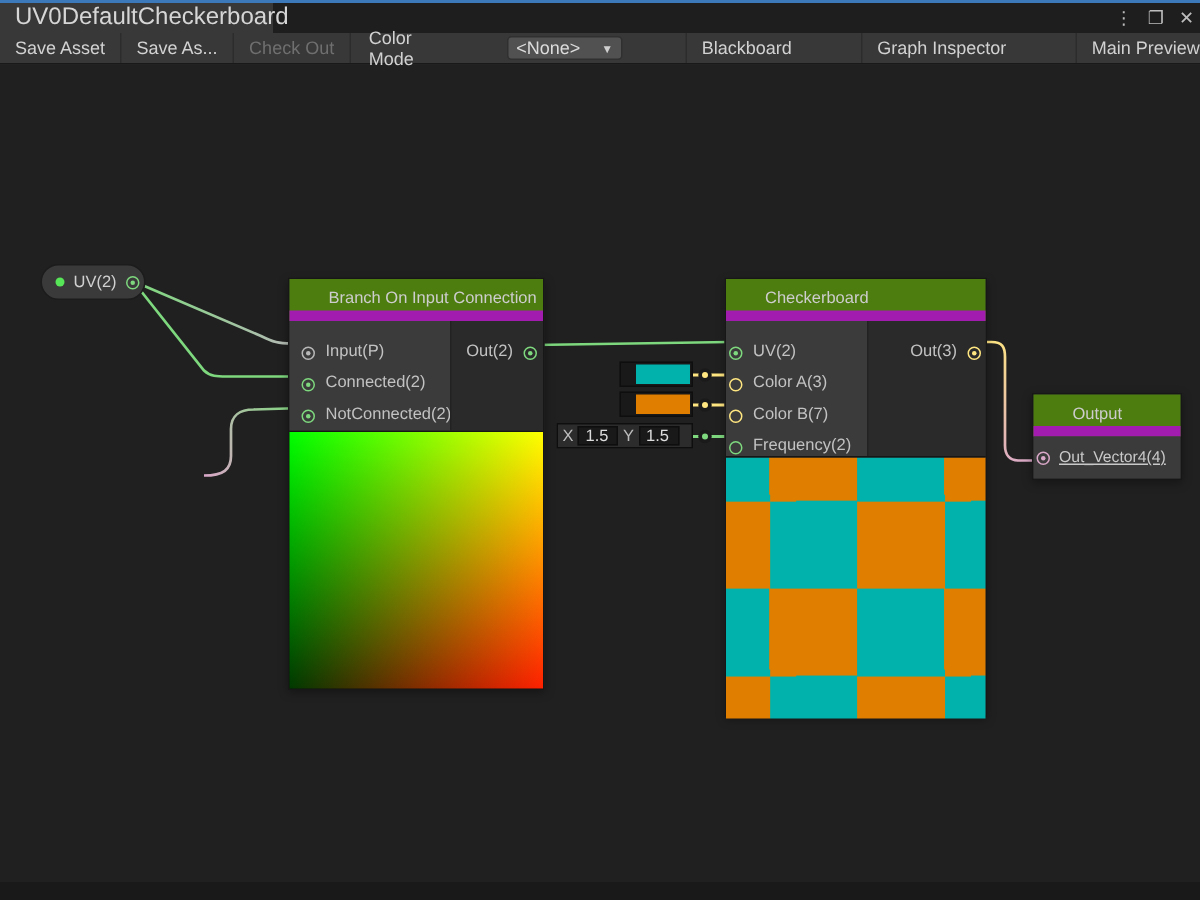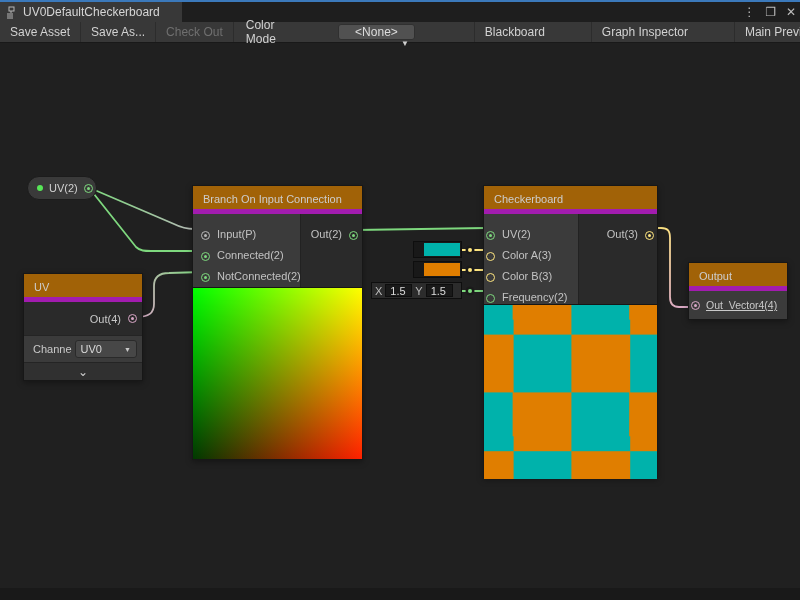--- a/index.html
+++ b/index.html
@@ -6,39 +6,39 @@
   html,body { background:#111; }
   .screen {
     position:relative; width:800px; height:600px; overflow:hidden;
     background:#202020; font-family:"Liberation Sans", sans-serif;
     color:#c9c9c9; font-size:11px; -webkit-font-smoothing:antialiased;
   }
   
   .focus-line { position:absolute; top:0; left:0; width:800px; height:2px; background:#3b79bb; }
   .titlebar { position:absolute; top:2px; left:0; width:800px; height:20px; background:#1e1e1e; }
   .doc-tab { position:absolute; top:0; left:0; height:20px; width:182px; background:#383838;
-             display:flex; align-items:center; gap:5px; padding-left:5px; font-size:12px; color:#d6d6d6; }
+             display:flex; align-items:center; gap:5px; padding-left:5px; font-size:16px; color:#d6d6d6; }
   .win-controls { position:absolute; right:4px; top:0; height:20px; display:flex; align-items:center; gap:10px;
                   color:#bdbdbd; font-size:12px; }
   .win-controls span { cursor:default; }
   .toolbar { position:absolute; top:22px; left:0; width:800px; height:21px; background:#383838;
              border-bottom:1px solid #191919; display:flex; align-items:stretch; font-size:12px; color:#d2d2d2; }
   .tb-btn { display:flex; align-items:center; padding:0 10px; border-right:1px solid #2c2c2c; cursor:default; white-space:nowrap; }
   .tb-btn.disabled { color:#6f6f6f; }
   .tb-right { margin-left:auto; display:flex; align-items:stretch;gap:36px; }
   .tb-label { display:flex; align-items:center; padding:0 8px 0 12px; }
   .tb-dd { align-self:center; width:95px; height:16px; background:#515151; border:1px solid #303030; border-radius:3px;
-           display:flex; align-items:center; padding:0 5px; margin-right:23px; color:#dcdcdc;flex-direction:column; }
+           display:flex; align-items:center; padding:0 5px; margin-right:6px; color:#dcdcdc; }
   .tb-dd .arrow { margin-left:auto; font-size:8px; color:#cfcfcf; }
   .tb-right .tb-btn { border-left:1px solid #2c2c2c; border-right:none; }
   
   .edges { position:absolute; left:0; top:0; width:800px; height:600px; z-index:1; pointer-events:none; }
   .node { position:absolute; z-index:2; background:#2a2a2a; border:1px solid #171717; box-shadow:0 2px 6px rgba(0,0,0,.35); }
-  .node-header { height:28px; line-height:27px; padding-left:10px; background:#a16207;
-                 border-bottom:5px solid #a21caf; color:#cdcdcd; overflow:hidden; white-space:nowrap; }
+  .node-header { height:28px; line-height:27px; padding-left:26px; background:#4d7c0f;
+                 border-bottom:7px solid #a21caf; color:#cdcdcd; overflow:hidden; white-space:nowrap; }
   .port { width:9px; height:9px; border-radius:50%; border:1px solid currentColor; position:relative; flex:none; background:transparent; }
   .port.connected::after { content:''; position:absolute; inset:2px; border-radius:50%; background:currentColor; }
   .p-green  { color:#7ed87e; }
   .p-yellow { color:#ffe680; }
   .p-pink   { color:#d9a7c7; }
   .p-gray   { color:#b8b8b8; }
   .prow { height:21px; display:flex; align-items:flex-end; gap:7px; white-space:nowrap; color:#c2c2c2; }
   
   .uv-pill { position:absolute; left:27px; top:176px; width:70px; height:24px; z-index:2; background:#3a3a3a;
              border:1px solid #1c1c1c; border-radius:12px; display:flex; align-items:center; padding:0 6px 0 9px; gap:6px; }
@@ -185,35 +185,20 @@
       <div class="branch-out">
         <div class="prow">
           <span>Out(2)</span>
           <span class="port connected p-green"></span>
         </div>
       </div>
     </div>
     <div class="uv-preview"></div>
   </div>
 
-  <div class="node uv-node">
-    <div class="node-header">UV</div>
-    <div class="uv-out-row">
-      <span>Out(4)</span>
-      <span class="port connected p-pink"></span>
-    </div>
-    <div class="uv-channel-row">
-      <span>Channe</span>
-      <div class="uv-dd">
-        <span>UV0</span>
-        <span class="arrow">▼</span>
-      </div>
-    </div>
-    <div class="uv-collapse">⌄</div>
-  </div>
 
   <div class="widget swatch-widget">
     <div class="swatch" style="background: rgb(0, 178, 171);"></div>
   </div>
   <div class="widget swatch-widget b">
     <div class="swatch" style="background: rgb(224, 126, 0);"></div>
   </div>
   <div class="widget freq-widget">
     <span class="axis">X</span>
     <span class="field">1.5</span>
@@ -228,21 +213,21 @@
         <div class="prow">
           <span class="port connected p-green"></span>
           <span>UV(2)</span>
         </div>
         <div class="prow">
           <span class="port p-yellow"></span>
           <span>Color A(3)</span>
         </div>
         <div class="prow">
           <span class="port p-yellow"></span>
-          <span>Color B(3)</span>
+          <span>Color B(7)</span>
         </div>
         <div class="prow">
           <span class="port p-green"></span>
           <span>Frequency(2)</span>
         </div>
       </div>
       <div class="checker-outcol">
         <div class="prow">
           <span>Out(3)</span>
           <span class="port connected p-yellow"></span>

